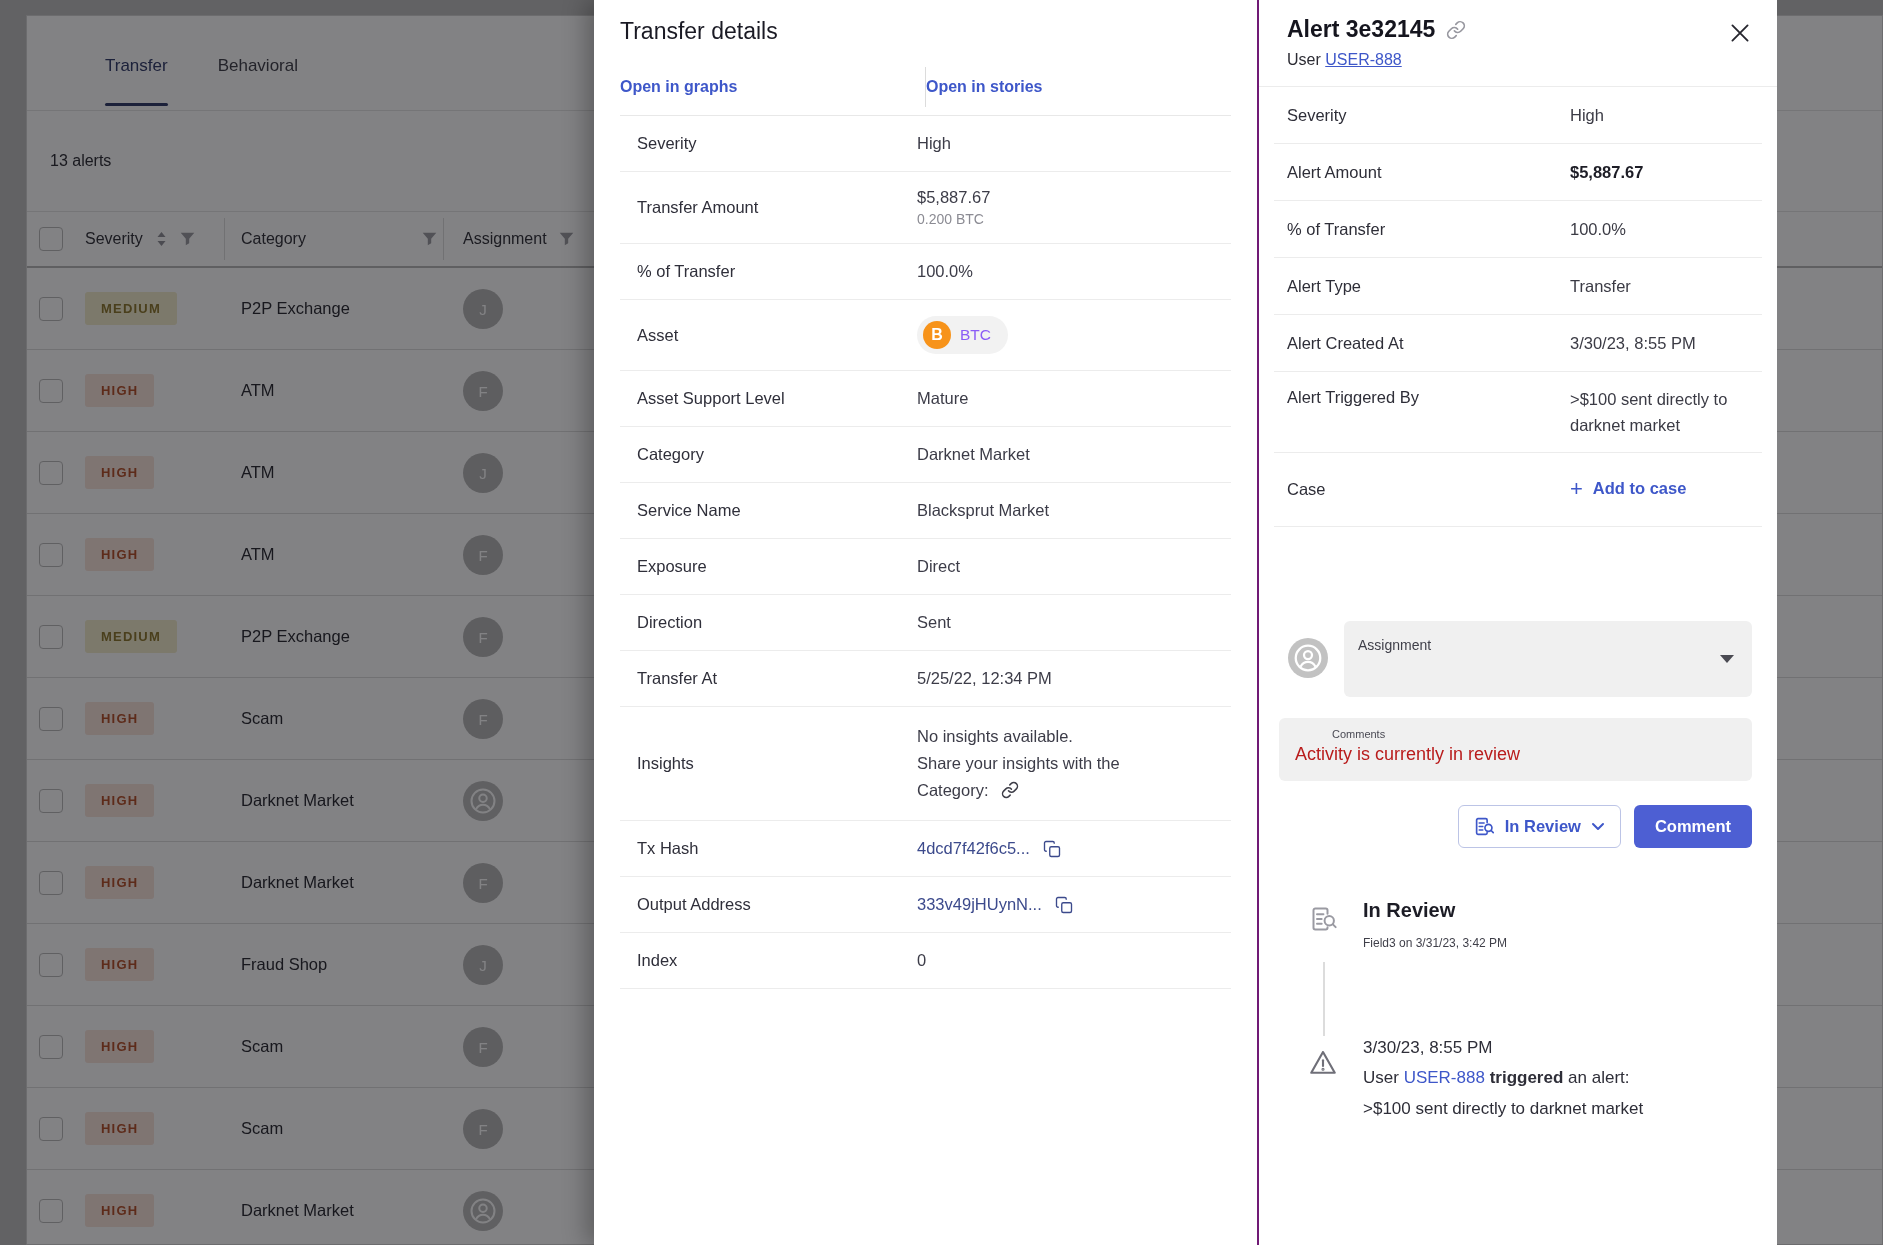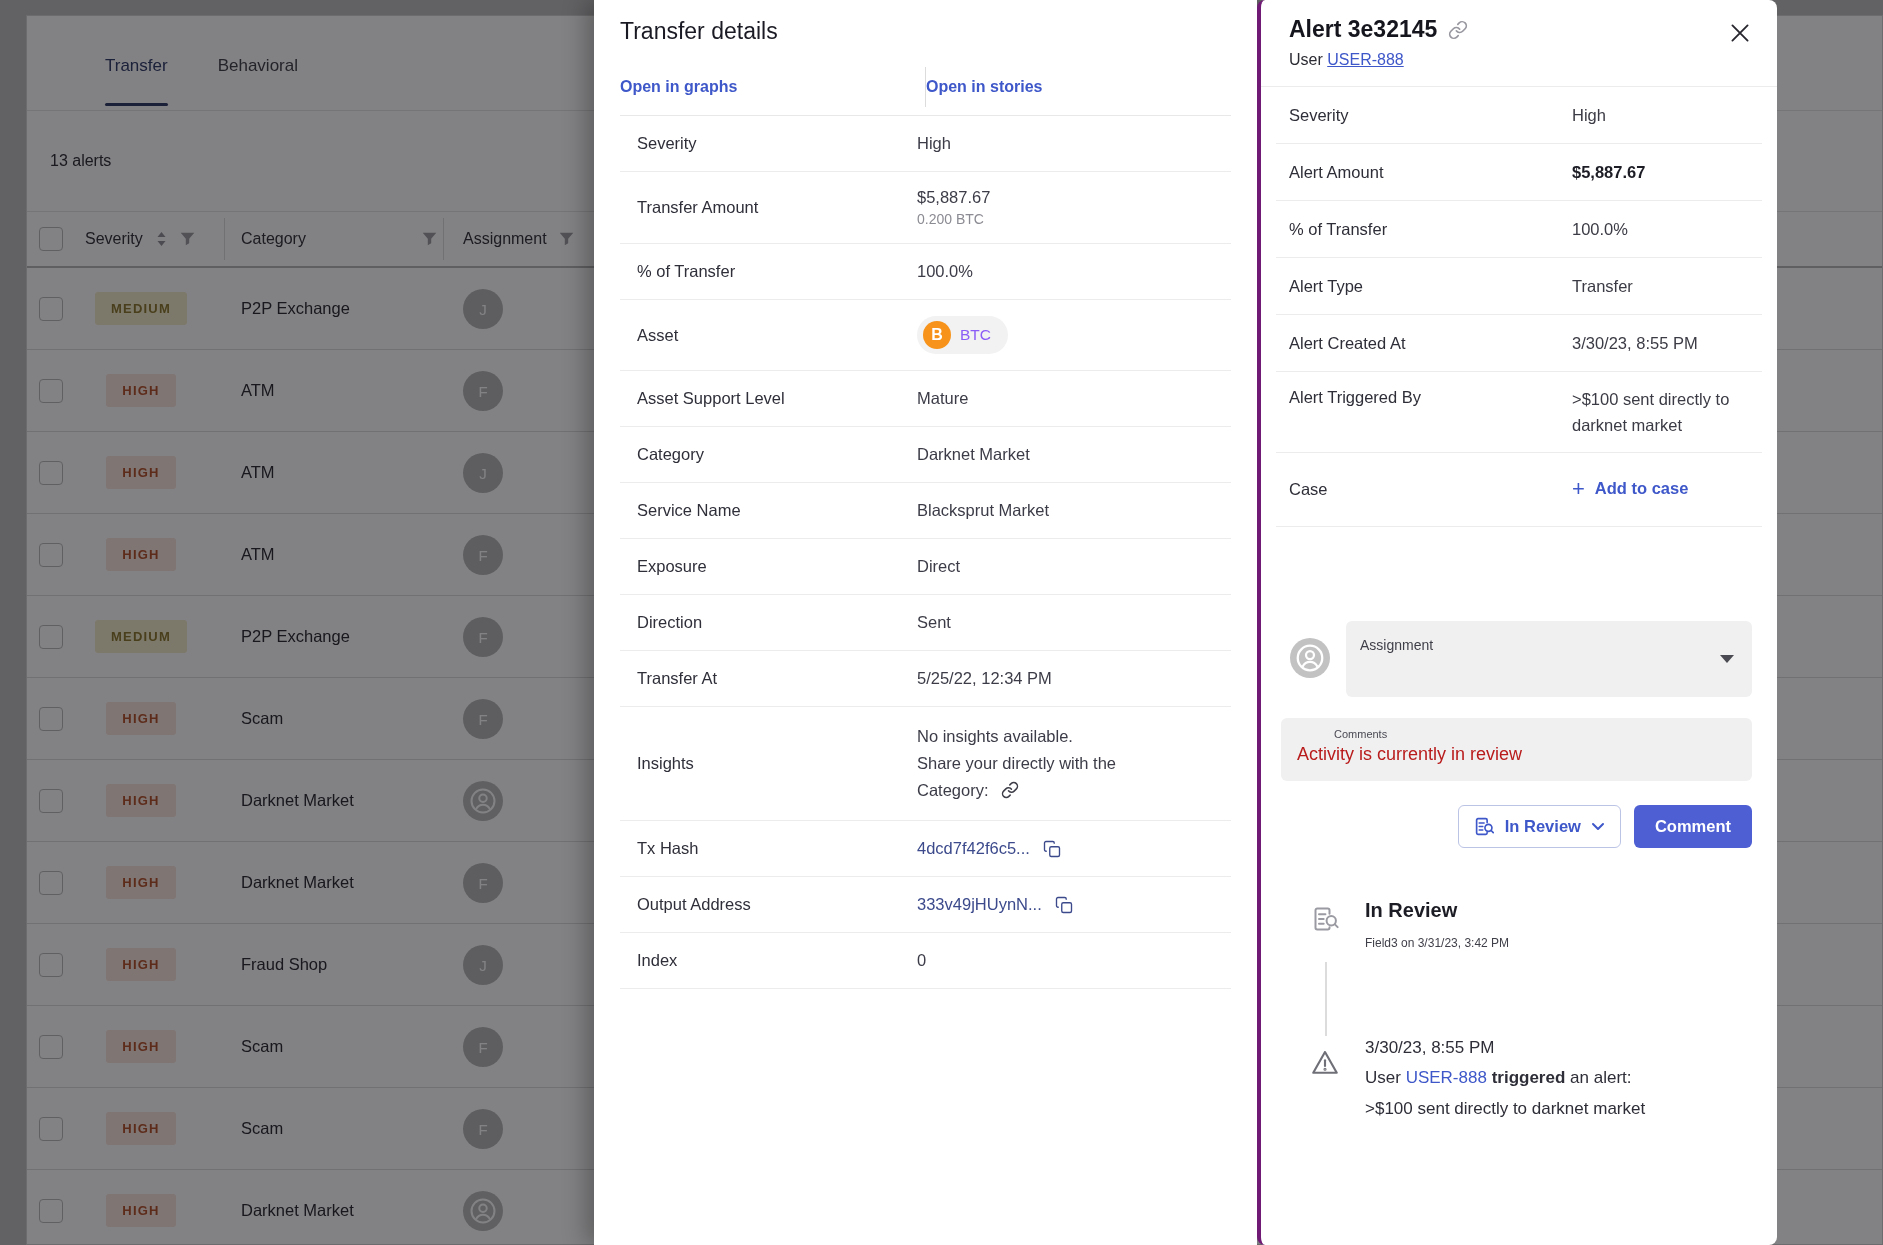--- a/index.html
+++ b/index.html
@@ -17,21 +17,21 @@
   .cbx { width: 24px; height: 24px; border: 1.5px solid #b9b9b9; border-radius: 4px; background: #fff; }
   .thead .cbx { position: absolute; left: 12px; top: 15px; }
   .th { position: absolute; top: 0; height: 100%; display: flex; align-items: center; gap: 12px; }
   .th-sev { left: 58px; }
   .th-cat { left: 214px; width: 196px; justify-content: space-between; }
   .th-asg { left: 436px; }
   .vdiv { position: absolute; top: 6px; height: 42px; width: 1px; background: #dcdcdc; }
   .v1 { left: 197px; } .v2 { left: 416px; }
   .row { position: relative; height: 82px; border-bottom: 1px solid #dcdcdc; }
   .row .cbx { position: absolute; left: 12px; top: 29px; }
-  .cell-sev { position: absolute; left: 58px; width: 112px; top: 0; height: 100%; display: flex; align-items: center; justify-content: center; }
+  .cell-sev { position: absolute; left: 58px; width: 112px; top: 0; height: 100%; display: flex; align-items: center; justify-content: flex-start; }
   .badge { font-size: 13px; font-weight: 700; letter-spacing: 1.2px; padding: 9px 16px; border-radius: 3px; }
   .badge[data-severity="MEDIUM"] { background: #f2ecca; color: #8a7326; }
   .badge[data-severity="HIGH"] { background: #f8e3da; color: #b24a22; }
   .cell-cat { position: absolute; left: 214px; top: 0; height: 100%; display: flex; align-items: center; font-size: 16.5px; color: #23232b; }
   .avatar { position: absolute; left: 436px; top: 21px; width: 40px; height: 40px; border-radius: 50%; background: #b5b5b5; color: #fff; font-size: 15px; display: flex; align-items: center; justify-content: center; }
   .avatar.unassigned { background: #b9b9b9; }
 
   .overlay { position: absolute; inset: 0; background: rgba(15,15,19,0.52); z-index: 5; }
 
   
@@ -47,21 +47,21 @@
   .v-sub { font-size: 14px; color: #8b8b93; margin-top: 4px; }
   .btc-chip { display: inline-flex; align-items: center; gap: 9px; background: #f2f2f2; border-radius: 20px; padding: 5px 17px 5px 6px; }
   .btc-ic { width: 28px; height: 28px; border-radius: 50%; background: #f7931a; color: #fff; font-weight: 700; font-size: 16px; display: flex; align-items: center; justify-content: center; }
   .btc-chip .sym { font-size: 15.5px; color: #8b5cf6; }
   .ins-line { line-height: 27px; }
   .ins-link-ic { vertical-align: -3px; margin-left: 8px; }
   .hash-link { color: #3c4a8c; text-decoration: none; cursor: pointer; }
   .copy-ic { vertical-align: -4px; margin-left: 9px; cursor: pointer; }
 
   
-  .alert-panel { position: absolute; left: 1257px; top: 0; bottom: 0; width: 520px; background: #fff; z-index: 10; border-left: 4px solid #701a75; border-radius: 8px; }
+  .alert-panel { position: absolute; left: 1257px; top: 0; bottom: 0; width: 520px; background: #fff; z-index: 10; border-left: 2px solid #701a75; }
   .ap-head { padding: 16px 28px 0; position: relative; }
   .ttl-row { display: flex; align-items: center; gap: 11px; }
   .ttl-row h2 { font-size: 23px; font-weight: 700; color: #15151e; }
   .close-btn { position: absolute; right: 24px; top: 20px; background: none; border: none; cursor: pointer; line-height: 0; }
   .user-row { margin-top: 8px; font-size: 16px; color: #2b2b33; }
   .user-row a { color: #3e57c9; text-decoration: underline; cursor: pointer; }
   .ap-hr { border: none; border-top: 1px solid #ececec; margin-top: 17px; }
   .arows { margin: 0 15px; }
   .arow { display: flex; align-items: center; padding: 0 10px 0 13px; border-bottom: 1px solid #ececec; min-height: 57px; }
   .arow .lbl { width: 283px; flex-shrink: 0; font-size: 16.5px; color: #2e2e38; }
@@ -304,21 +304,21 @@
         <div class="val">Sent</div>
       </div>
       <div class="drow">
         <div class="lbl">Transfer At</div>
         <div class="val">5/25/22, 12:34 PM</div>
       </div>
       <div class="drow">
         <div class="lbl">Insights</div>
         <div class="val">
           <div class="ins-line">No insights available.</div>
-          <div class="ins-line">Share your directly with the</div>
+          <div class="ins-line">Share your insights with the</div>
           <div class="ins-line">
             <span>Category:</span>
             <svg class="ins-link-ic" width="18" height="18" viewBox="0 0 24 24" fill="none" stroke="#3e3e48" stroke-width="2" stroke-linecap="round" stroke-linejoin="round">
                 <path d="M10 13a5 5 0 0 0 7.54.54l3-3a5 5 0 0 0-7.07-7.07l-1.72 1.71"></path>
                 <path d="M14 11a5 5 0 0 0-7.54-.54l-3 3a5 5 0 0 0 7.07 7.07l1.71-1.71"></path>
               </svg>
           </div>
         </div>
       </div>
       <div class="drow">

